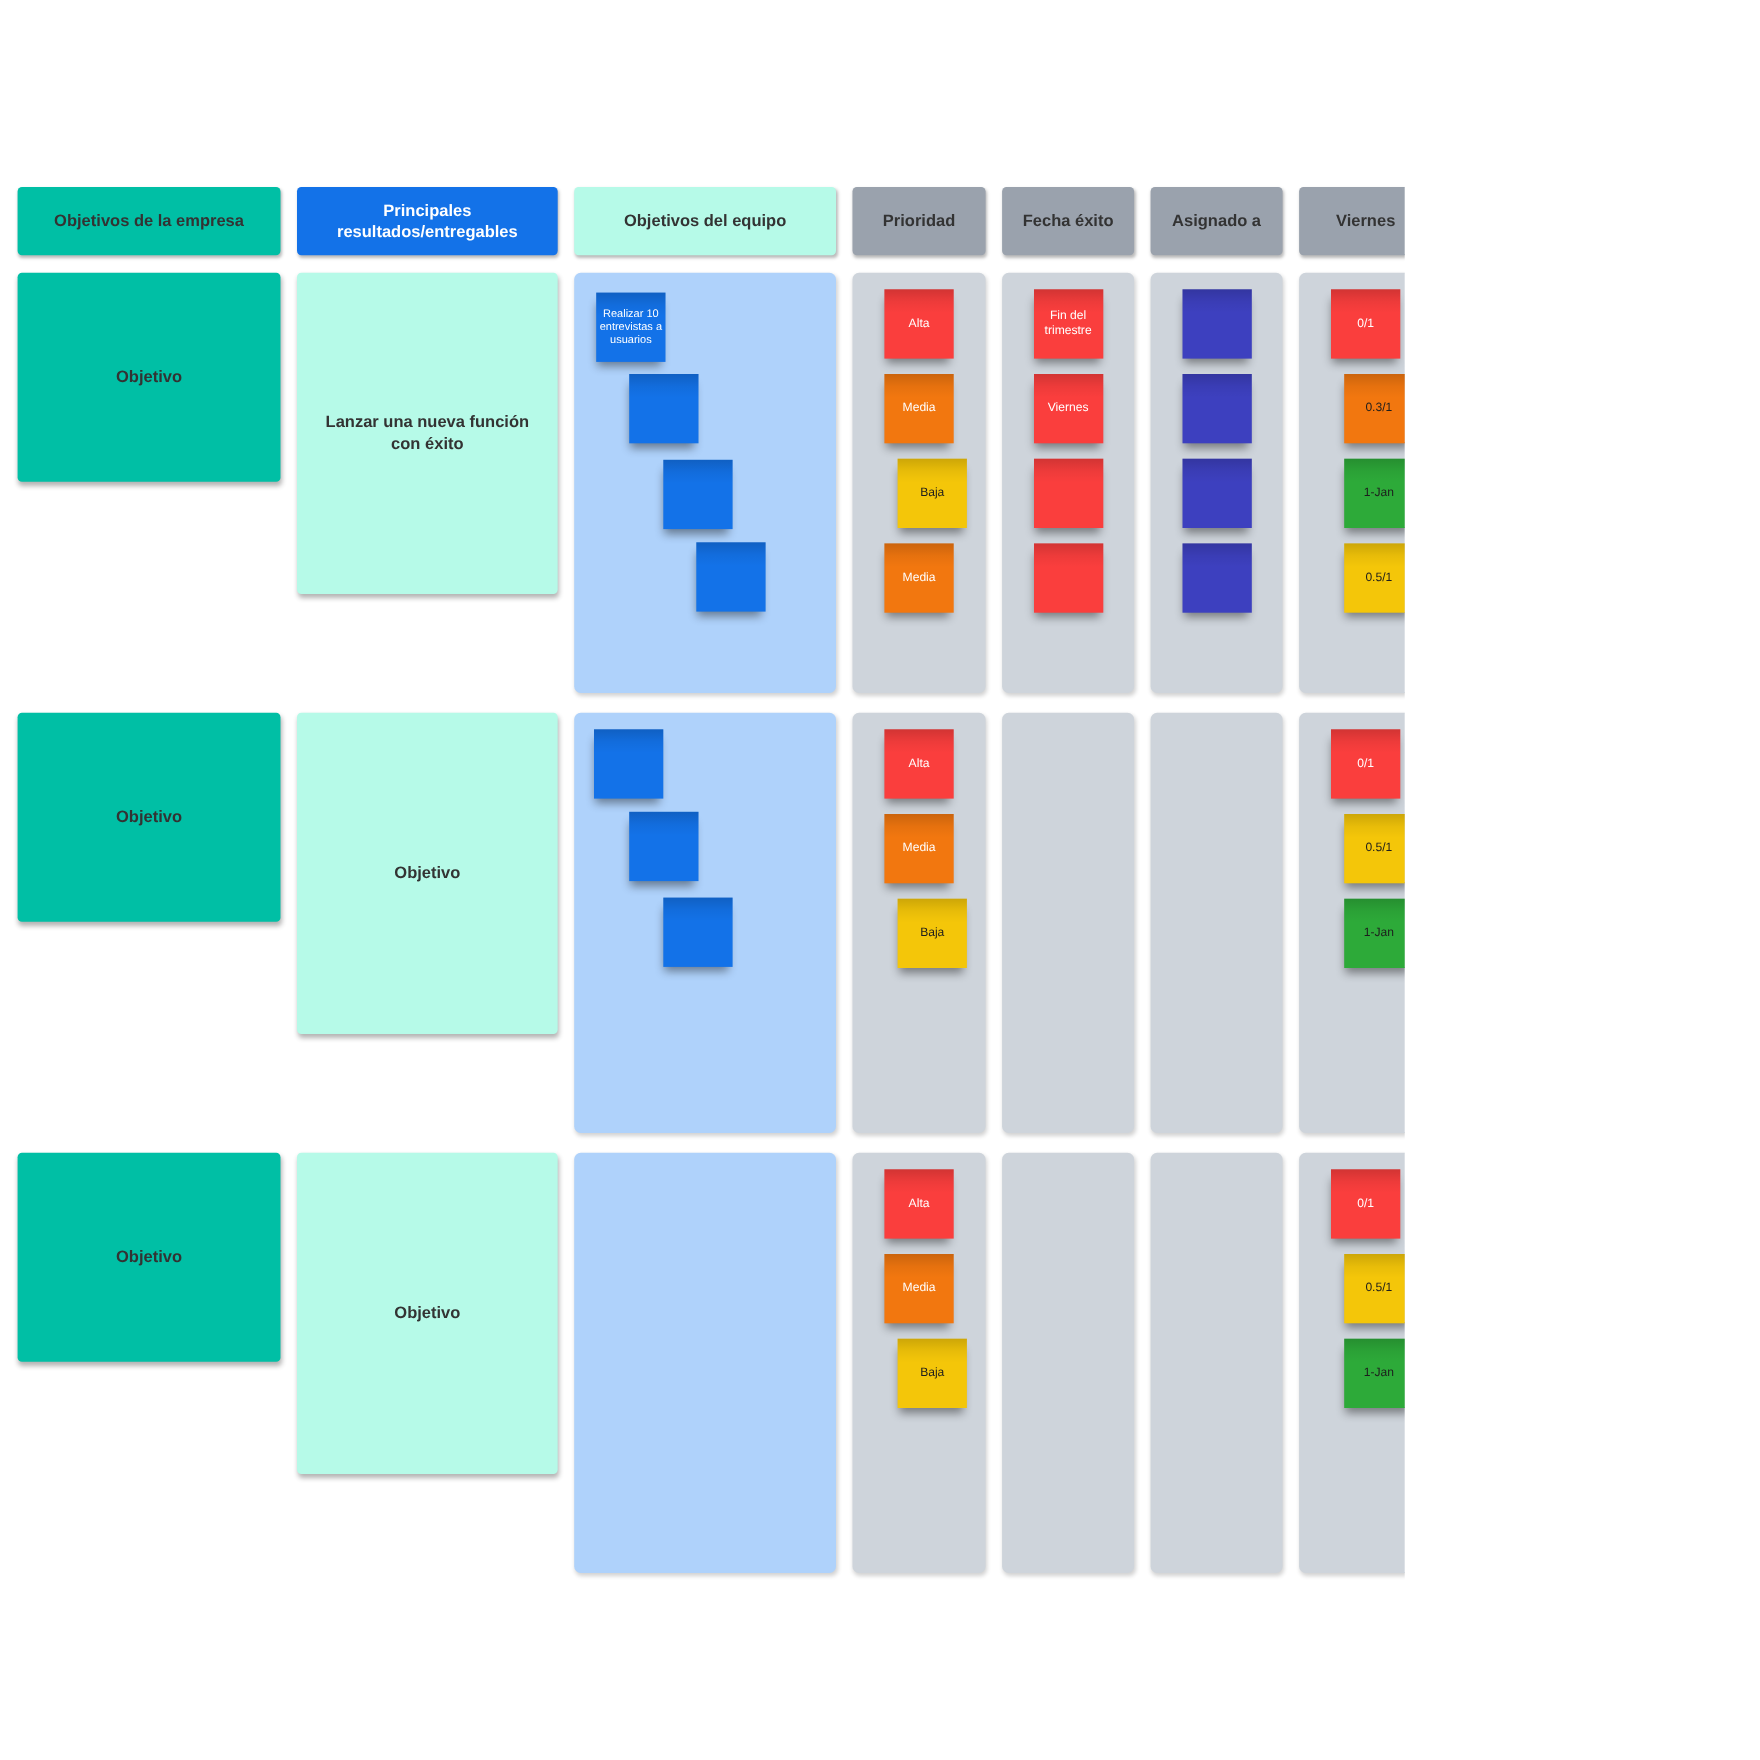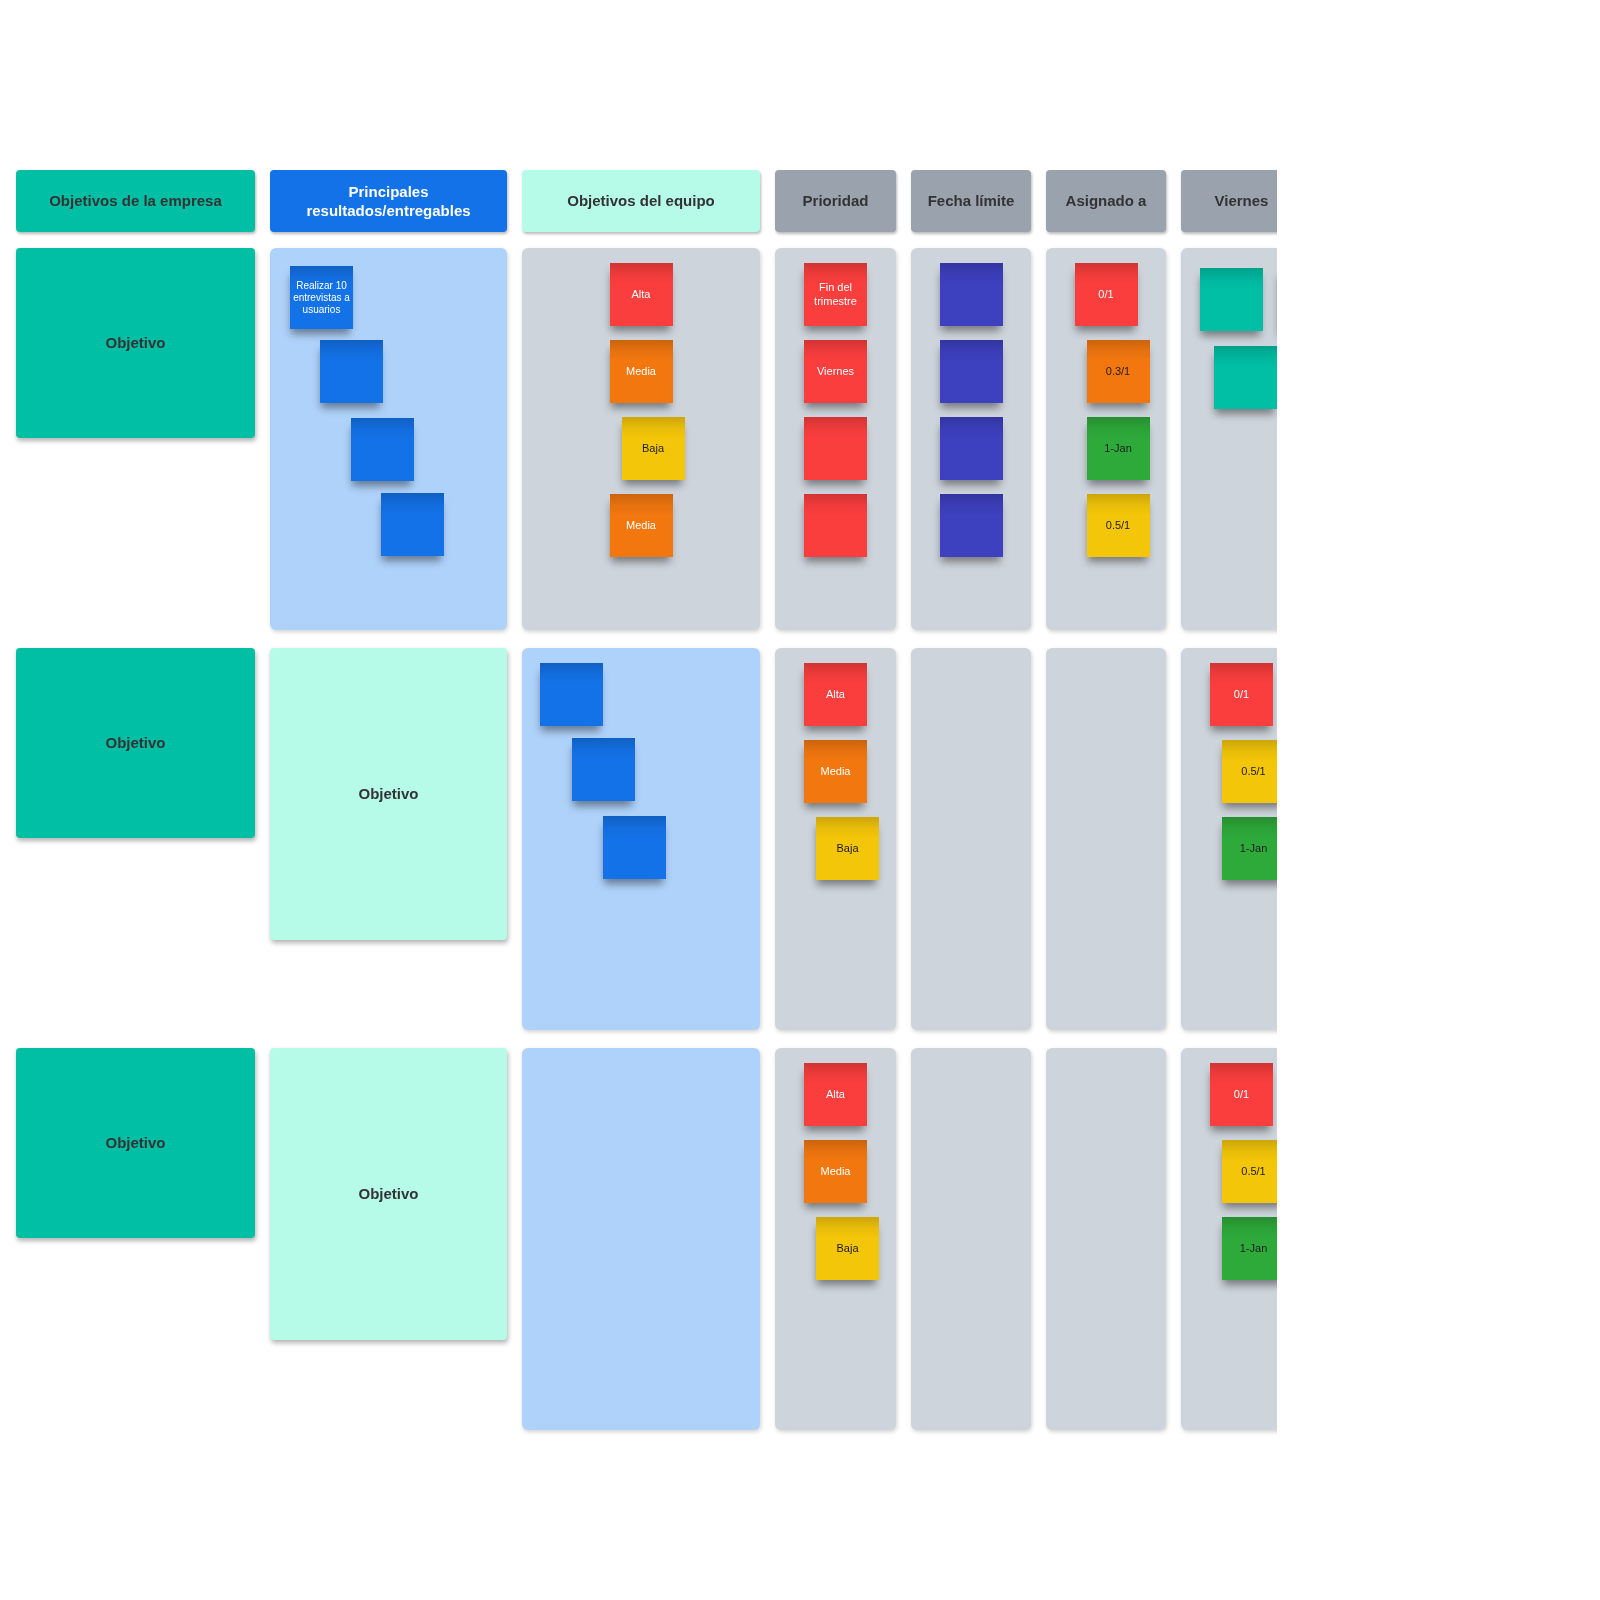--- a/index.html
+++ b/index.html
@@ -56,30 +56,35 @@
 </head>
 <body>
 
 <div class="board">
 
   <div class="grid-row">
     <div class="hdr hdr-teal">Objetivos de la empresa</div>
     <div class="hdr hdr-blue">Principales resultados/entregables</div>
     <div class="hdr hdr-mint">Objetivos del equipo</div>
     <div class="hdr hdr-gray">Prioridad</div>
-    <div class="hdr hdr-gray">Fecha límite</div>
+    <div class="hdr hdr-gray">Fecha éxito</div>
     <div class="hdr hdr-gray">Asignado a</div>
     <div class="hdr hdr-gray">Viernes</div>
     <div class="hdr hdr-gray">Notas</div>
   </div>
 
   <div class="grid-row body-row first">
     <div class="cell">
       <div class="card teal-card">
         <span>Objetivo</span>
+      </div>
+    </div>
+    <div class="cell">
+      <div class="card mint-card">
+        <span>Lanzar una nueva función con éxito</span>
       </div>
     </div>
     <div class="container blue-container">
       <div class="note note-abs note-sm c-blue t-white" style="left:20px;top:18px">
         <span>Realizar 10 entrevistas a usuarios</span>
       </div>
       <div class="note note-abs c-blue" style="left:50px;top:92px"></div>
       <div class="note note-abs c-blue" style="left:81px;top:170px"></div>
       <div class="note note-abs c-blue" style="left:111px;top:245px"></div>
     </div>

